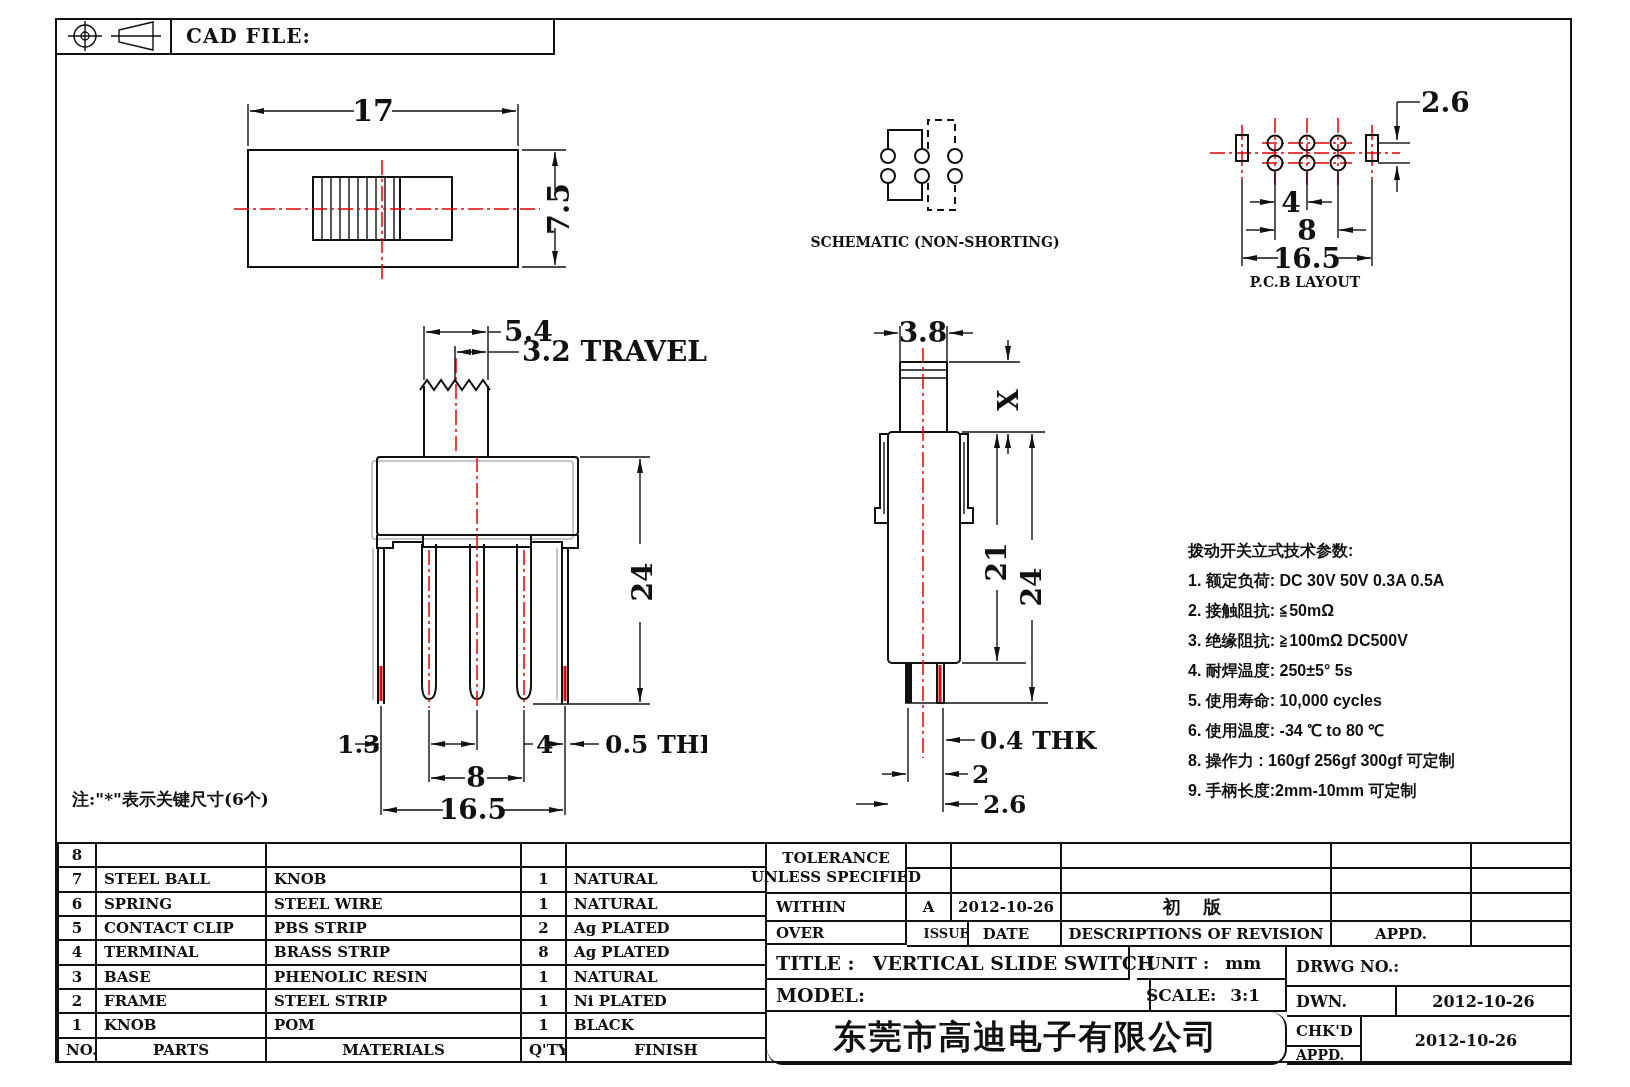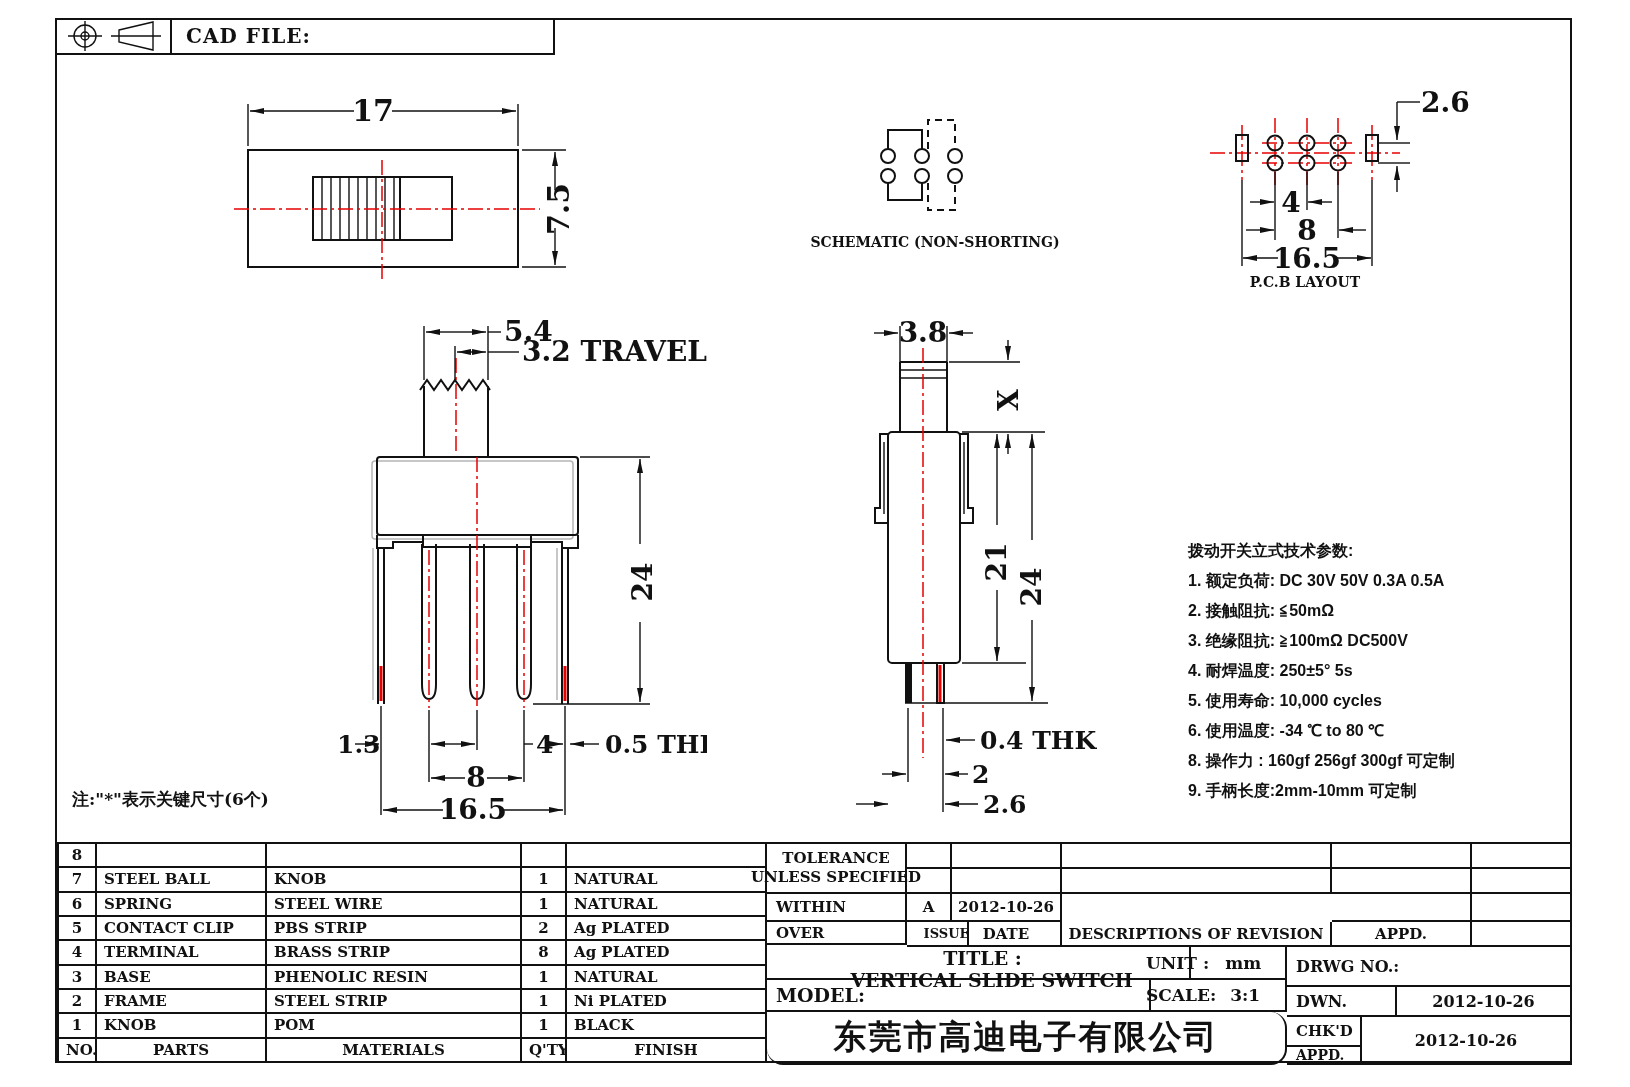--- a/index.html
+++ b/index.html
@@ -396,29 +396,30 @@
   <div class="cell" style="left:565px;top:0;width:140px;height:25px;"></div>
   <div class="cell" style="left:705px;top:0;width:100px;height:25px;"></div>
   <div class="cell" style="left:140px;top:25px;width:45px;height:25px;"></div>
   <div class="cell" style="left:185px;top:25px;width:110px;height:25px;"></div>
   <div class="cell" style="left:295px;top:25px;width:270px;height:25px;"></div>
   <div class="cell" style="left:565px;top:25px;width:140px;height:25px;"></div>
   <div class="cell" style="left:705px;top:25px;width:100px;height:25px;"></div>
   <div class="cell pl" style="left:0;top:50px;width:140px;height:28px;">WITHIN</div>
   <div class="cell cc" style="left:140px;top:50px;width:45px;height:28px;">A</div>
   <div class="cell cc" style="left:185px;top:50px;width:110px;height:28px;">2012-10-26</div>
+  <div class="cell cc rev" style="left:295px;top:50px;width:270px;height:28px;">初  版</div>
   <div class="cell" style="left:565px;top:50px;width:140px;height:28px;"></div>
   <div class="cell" style="left:705px;top:50px;width:100px;height:28px;"></div>
   <div class="cell pl" style="left:0;top:78px;width:140px;height:23px;">OVER</div>
   <div class="cell cc" style="left:140px;top:78px;width:62px;height:25px;font-size:13px;padding-left:19px;">ISSUE</div>
   <div class="cell cc" style="left:185px;top:78px;width:110px;height:25px;">DATE</div>
   <div class="cell cc" style="left:295px;top:78px;width:270px;height:25px;">DESCRIPTIONS OF REVISION</div>
   <div class="cell cc" style="left:565px;top:78px;width:140px;height:25px;">APPD.</div>
   <div class="cell" style="left:705px;top:78px;width:100px;height:25px;"></div>
-  <div class="cell pl title-txt" style="left:0;top:103px;width:424px;height:33px;flex-direction:column;">
+  <div class="cell pl title-txt" style="left:0;top:103px;width:363px;height:33px;">
     <span>TITLE :</span>
     <span style="margin-left:18px;">VERTICAL SLIDE SWITCH</span>
   </div>
   <div class="cell pl" style="left:370px;top:103px;width:150px;height:33px;font-size:17px;">
     <span>UNIT :</span>
     <span style="margin-left:16px;">mm</span>
   </div>
   <div class="cell pl" style="left:520px;top:103px;width:285px;height:40px;font-size:16px;">DRWG NO.:</div>
   <div class="cell pl title-txt" style="left:0;top:136px;width:384px;height:32px;">MODEL:</div>
   <div class="cell pl" style="left:370px;top:136px;width:150px;height:32px;font-size:17px;">

